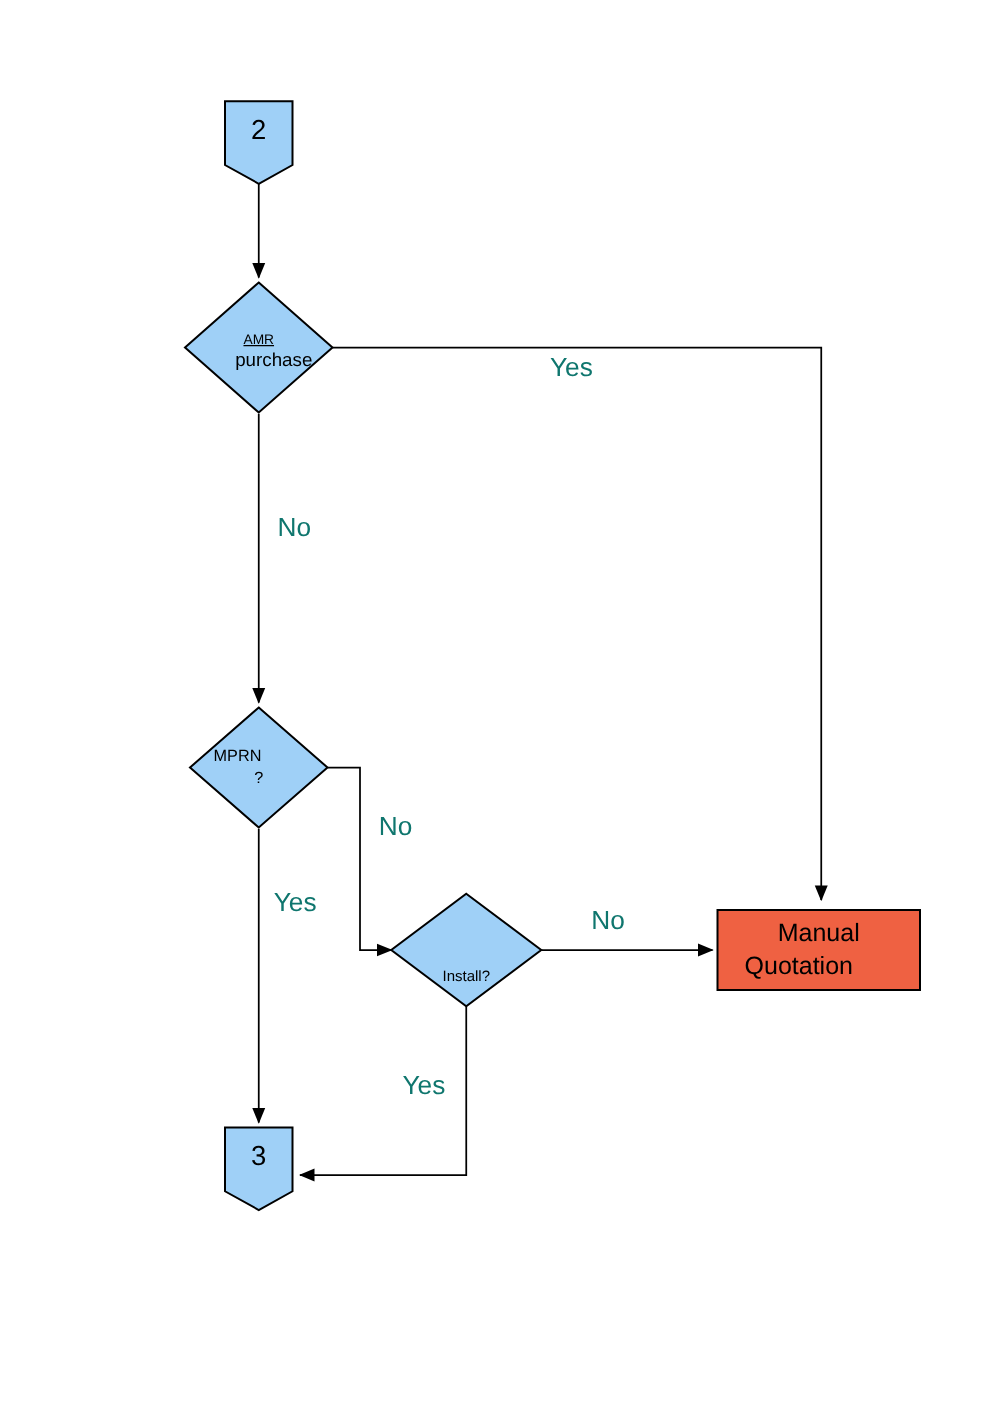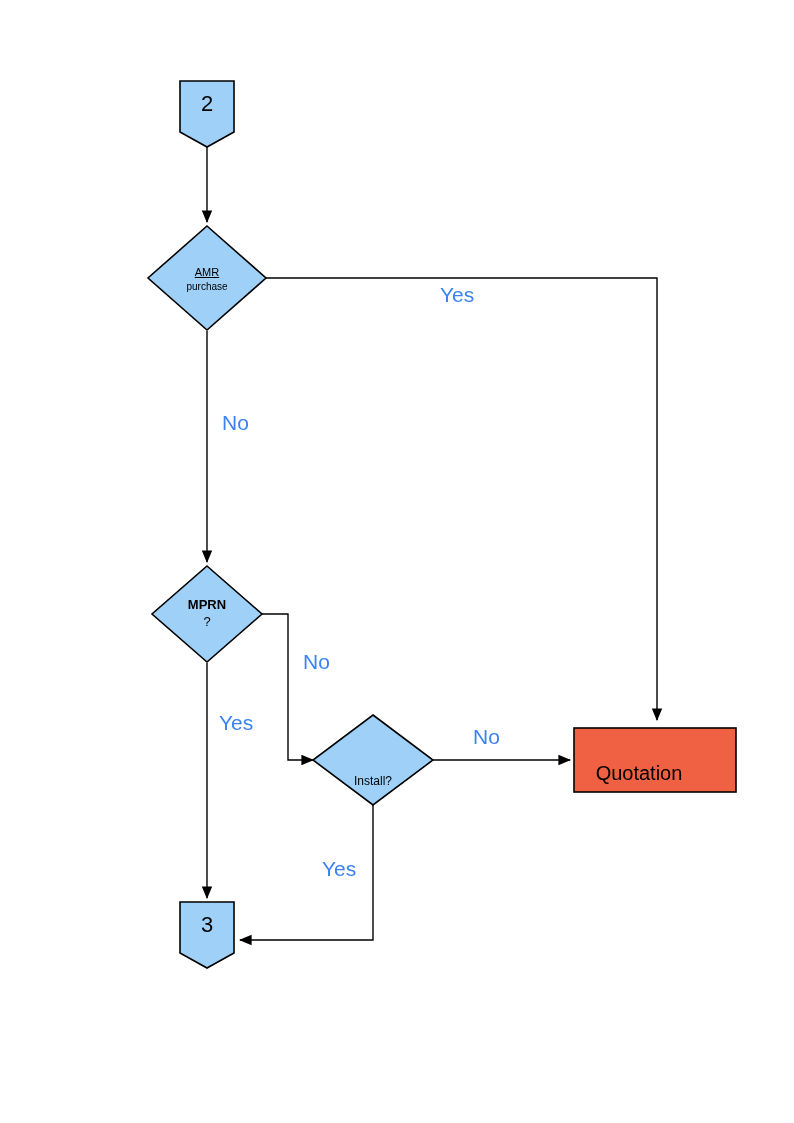--- a/index.html
+++ b/index.html
@@ -31,28 +31,28 @@
     position: absolute;
     text-align: center;
     line-height: 1.12;
     white-space: pre;
     pointer-events: none;
     color: #000;
   }
   .edge-label {
     position: absolute;
     font-size: 21px;
-    color: #3b82f6;
+    color: #0f766e;
     white-space: pre;
   }
   .lbl-2, .lbl-3 {
     font-size: 22px;
   }
   .lbl-amr-main { font-size: 11px; text-decoration: underline; }
-  .lbl-amr-sub  { font-size: 10px; }
+  .lbl-amr-sub  { font-size: 15px; margin-left: 12px; }
   .lbl-mprn-main { font-size: 13px; }
   .lbl-mprn-sub  { font-size: 13px; }
   .lbl-install { font-size: 12px; }
   .lbl-manual { font-size: 20px; line-height: 1.28; }
 </style>
 </head>
 <body>
 
 <div id="canvas">
 
@@ -88,25 +88,26 @@
     <rect x="574" y="728" width="162" height="64" fill="#EF6142" stroke="#000000" stroke-width="1.6"></rect>
 
     <polygon points="180,902 234,902 234,953 207,968 180,953" fill="#9FD0F7" stroke="#000000" stroke-width="1.6"></polygon>
   </svg>
 
   <div class="node-label lbl-2" style="left:180px; top:92px; width:54px;">2</div>
 
   <div class="node-label lbl-amr-main" style="left:157px; top:266px; width:100px;">AMR</div>
   <div class="node-label lbl-amr-sub" style="left:157px; top:281px; width:100px;">purchase</div>
 
-  <div class="node-label lbl-mprn-main" style="left:157px; top:598px; width:100px;font-weight:bold;">MPRN</div>
+  <div class="node-label lbl-mprn-main" style="left:140px; top:598px; width:100px;">MPRN</div>
   <div class="node-label lbl-mprn-sub" style="left:157px; top:615px; width:100px;">?</div>
 
   <div class="node-label lbl-install" style="left:323px; top:752px; width:100px;margin-top:23px;">Install?</div>
 
+  <div class="node-label lbl-manual" style="left:574px; top:735px; width:162px;">Manual</div>
   <div class="node-label lbl-manual" style="left:574px; top:761px; width:130px;">Quotation</div>
 
   <div class="node-label lbl-3" style="left:180px; top:913px; width:54px;">3</div>
 
   <div class="edge-label" style="left:440px; top:283px;">Yes</div>
 
   <div class="edge-label" style="left:222px; top:411px;">No</div>
 
   <div class="edge-label" style="left:303px; top:650px;">No</div>
 

